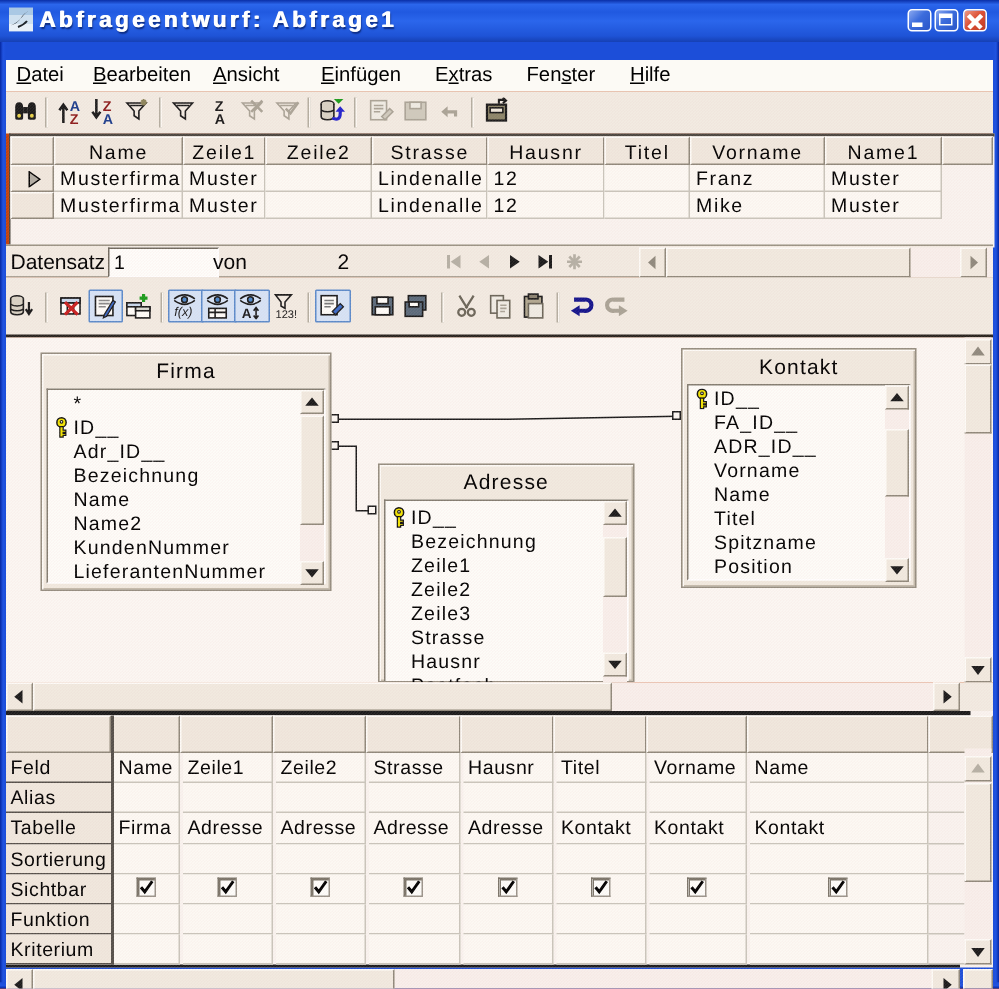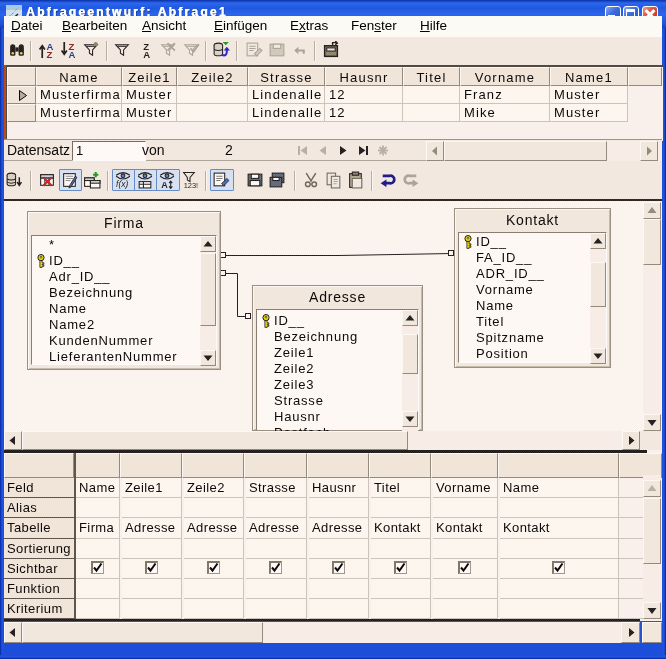--- a/index.html
+++ b/index.html
@@ -1,32 +1,32 @@
 <!DOCTYPE html>
 <html><head>
 <meta charset="utf-8">
 <style>
   html,body{margin:0;padding:0;}
   body{width:666px;height:659px;position:relative;overflow:hidden;
        font-family:"Liberation Sans",sans-serif;background:#1c4ed9;}
   #titlebar{position:absolute;left:0;top:0;width:666px;height:28px;
     background:linear-gradient(180deg,#0a2fa8 0,#2b66ec 3px,#2059e0 8px,#2b66ec 14px,#1e53d6 24px,#1640b4 28px);}
-  #titletext{position:absolute;left:26px;top:5px;color:#fff;font-size:12px;font-weight:bold;letter-spacing:2.25px;
+  #titletext{position:absolute;left:26px;top:5px;color:#fff;font-size:15px;font-weight:bold;letter-spacing:2.25px;
     text-shadow:0.6px 0 0 #fff, 1px 1px 1px rgba(0,20,80,.7);text-align:right;}
   .tbtn{position:absolute;top:6px;width:16px;height:15px;border:1px solid #fff;border-radius:3px;box-sizing:border-box;}
   #btnmin{left:605px;background:linear-gradient(135deg,#8aa8f0 0%,#3c6cdc 45%,#2a55c8 100%);}
   #btnmax{left:623px;background:linear-gradient(135deg,#8aa8f0 0%,#3c6cdc 45%,#2a55c8 100%);}
   #btncls{left:642px;background:linear-gradient(135deg,#ee9a86 0%,#dc5239 45%,#c03a22 100%);}
   #btnmin:after{content:"";position:absolute;left:2px;bottom:2px;width:7px;height:3px;background:#fff;}
   #btnmax:after{content:"";position:absolute;left:2px;top:2px;width:9px;height:8px;border:1px solid #fff;border-top-width:3px;box-sizing:border-box;}
   #btncls:before,#btncls:after{content:"";position:absolute;left:1px;top:6px;width:12px;height:2.5px;background:#fff;}
   #btncls:before{transform:rotate(45deg);}
   #btncls:after{transform:rotate(-45deg);}
   .bord{position:absolute;}
-  #content{position:absolute;left:4px;top:16px;width:658px;height:477px;background:#c2410c;}
+  #content{position:absolute;left:4px;top:40px;width:658px;height:477px;background:#c2410c;}
   #menubar{position:absolute;left:0;top:0;width:658px;height:21px;background:#fcfaf5;font-size:13.5px;color:#000;}
   #menubar span{position:absolute;top:2px;}
   #toolbar1{position:absolute;left:0;top:21px;width:658px;height:28px;background:#f2ebe2;}
   .sep{position:absolute;top:4px;width:1px;height:20px;background:#b4aea0;border-right:1px solid #fcf9f3;}
   .ico{position:absolute;width:18px;height:18px;}
   .pressed{background:#d5e3f6;border:1px solid #5a8aca;border-radius:1px;margin-left:-2px;margin-top:-2px;padding:1px;}
   #dgrid{position:absolute;left:2px;top:49px;width:656px;height:74px;background:#f9f3ef;border-top:2px solid #4a463e;border-left:1px solid #4a463e;box-sizing:content-box;}
   .hcell{position:absolute;background:#f0e8dd;border-top:1px solid #fdfcf8;border-left:1px solid #fdfcf8;
     border-right:1px solid #8f887a;border-bottom:1px solid #8f887a;box-sizing:border-box;
     font-size:13px;text-align:center;color:#000;letter-spacing:1.2px;}

